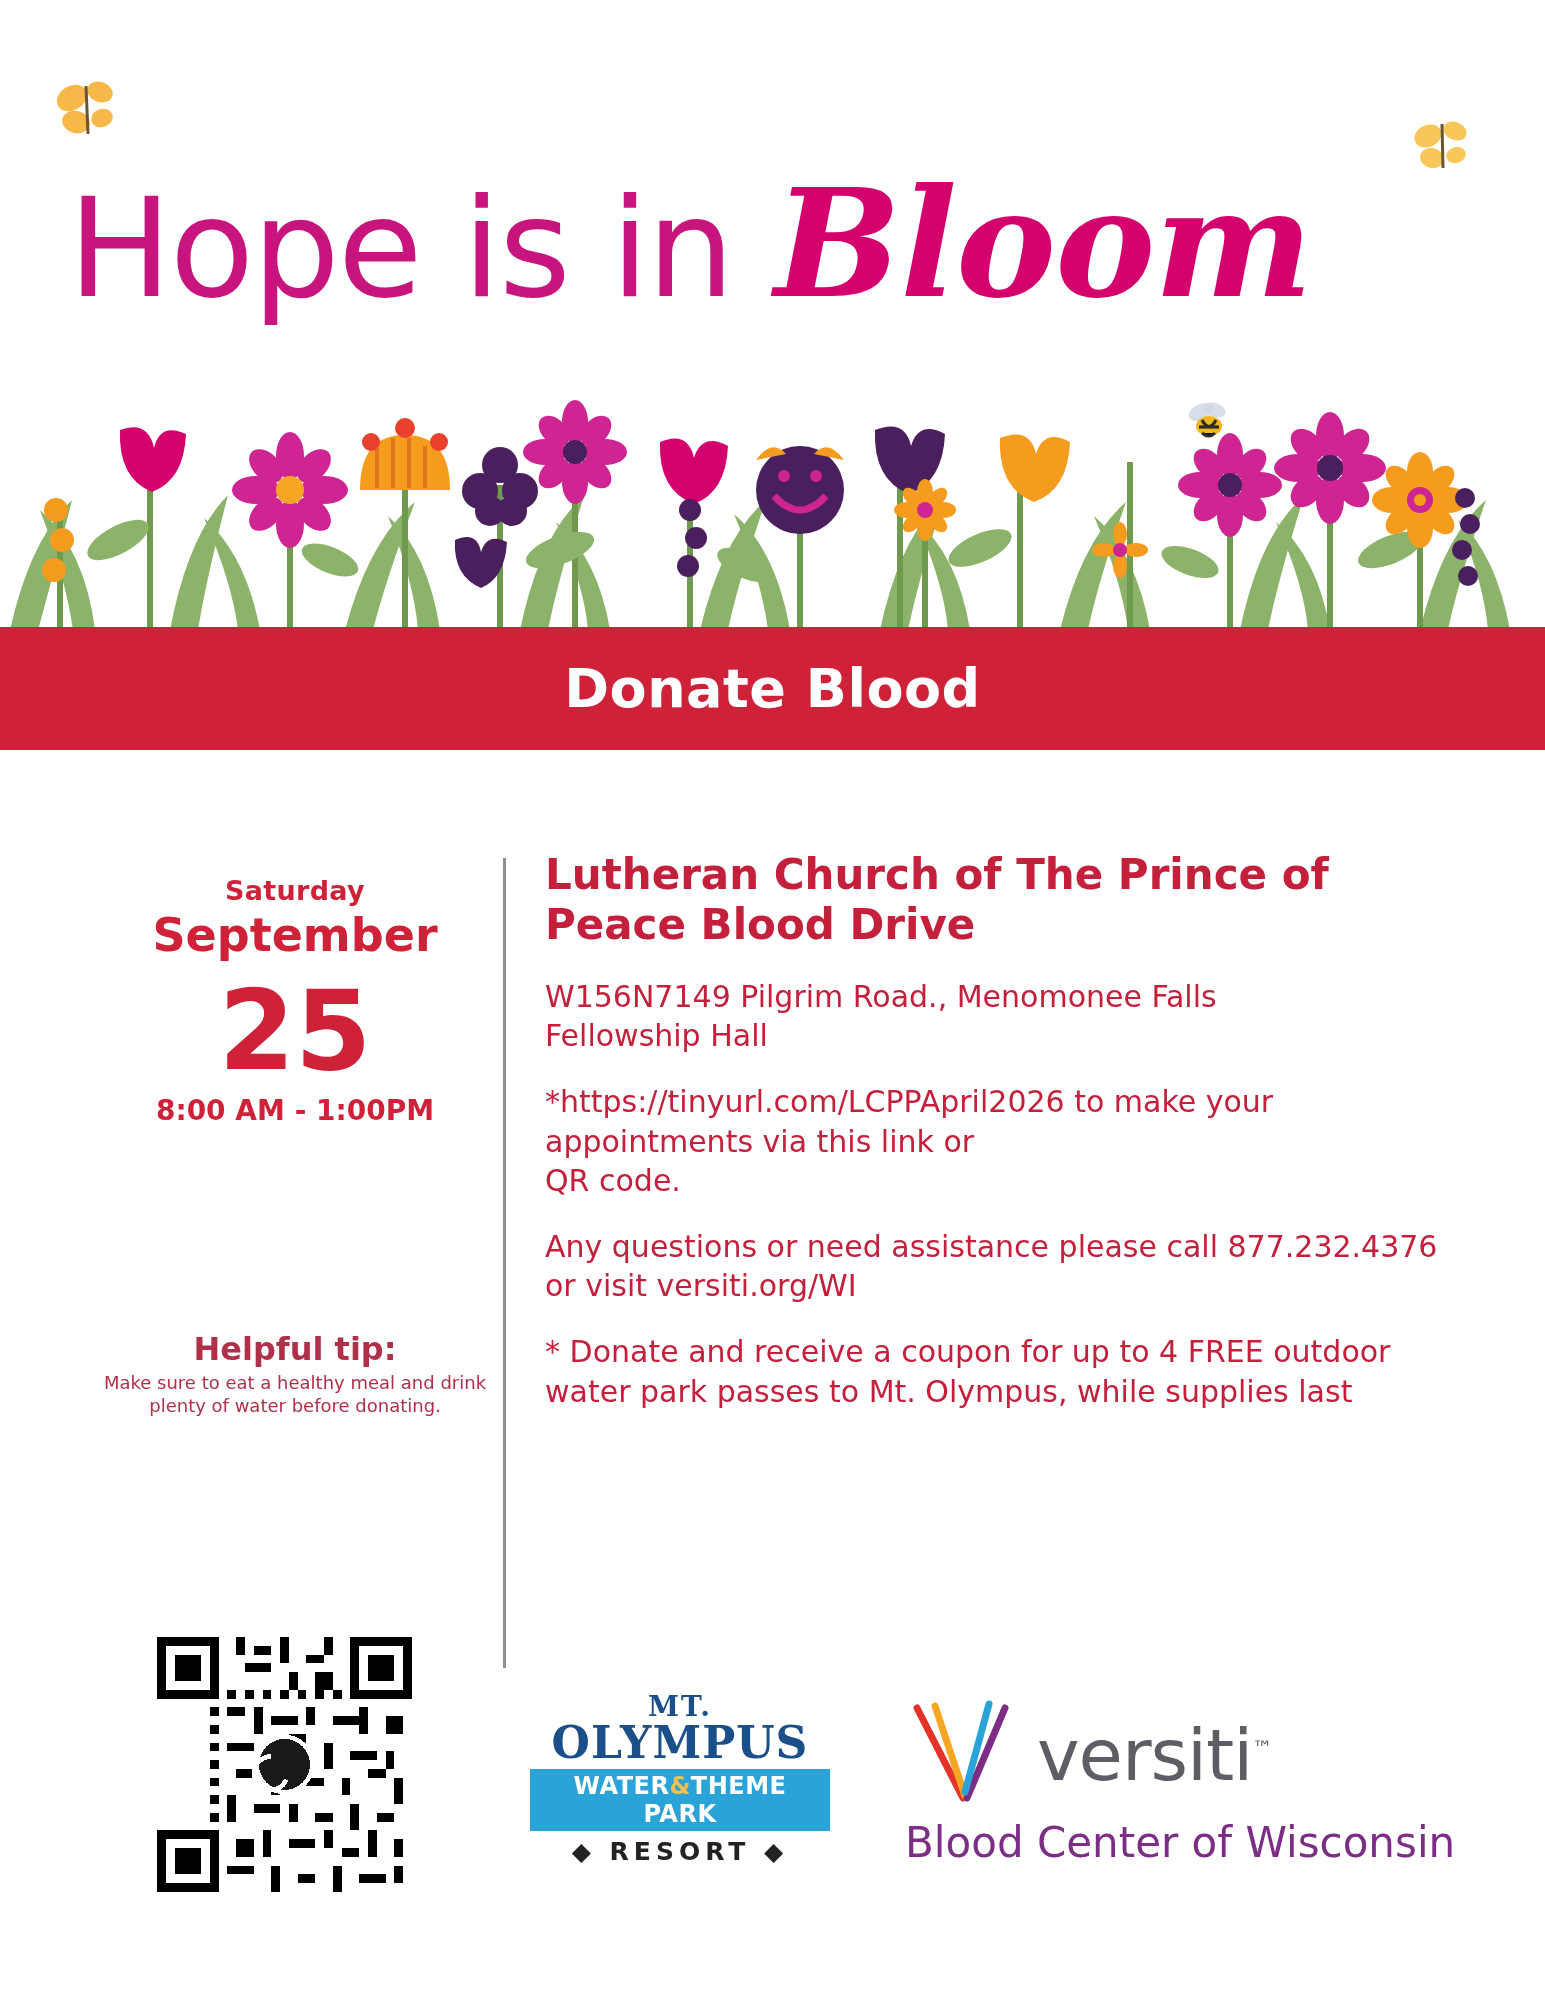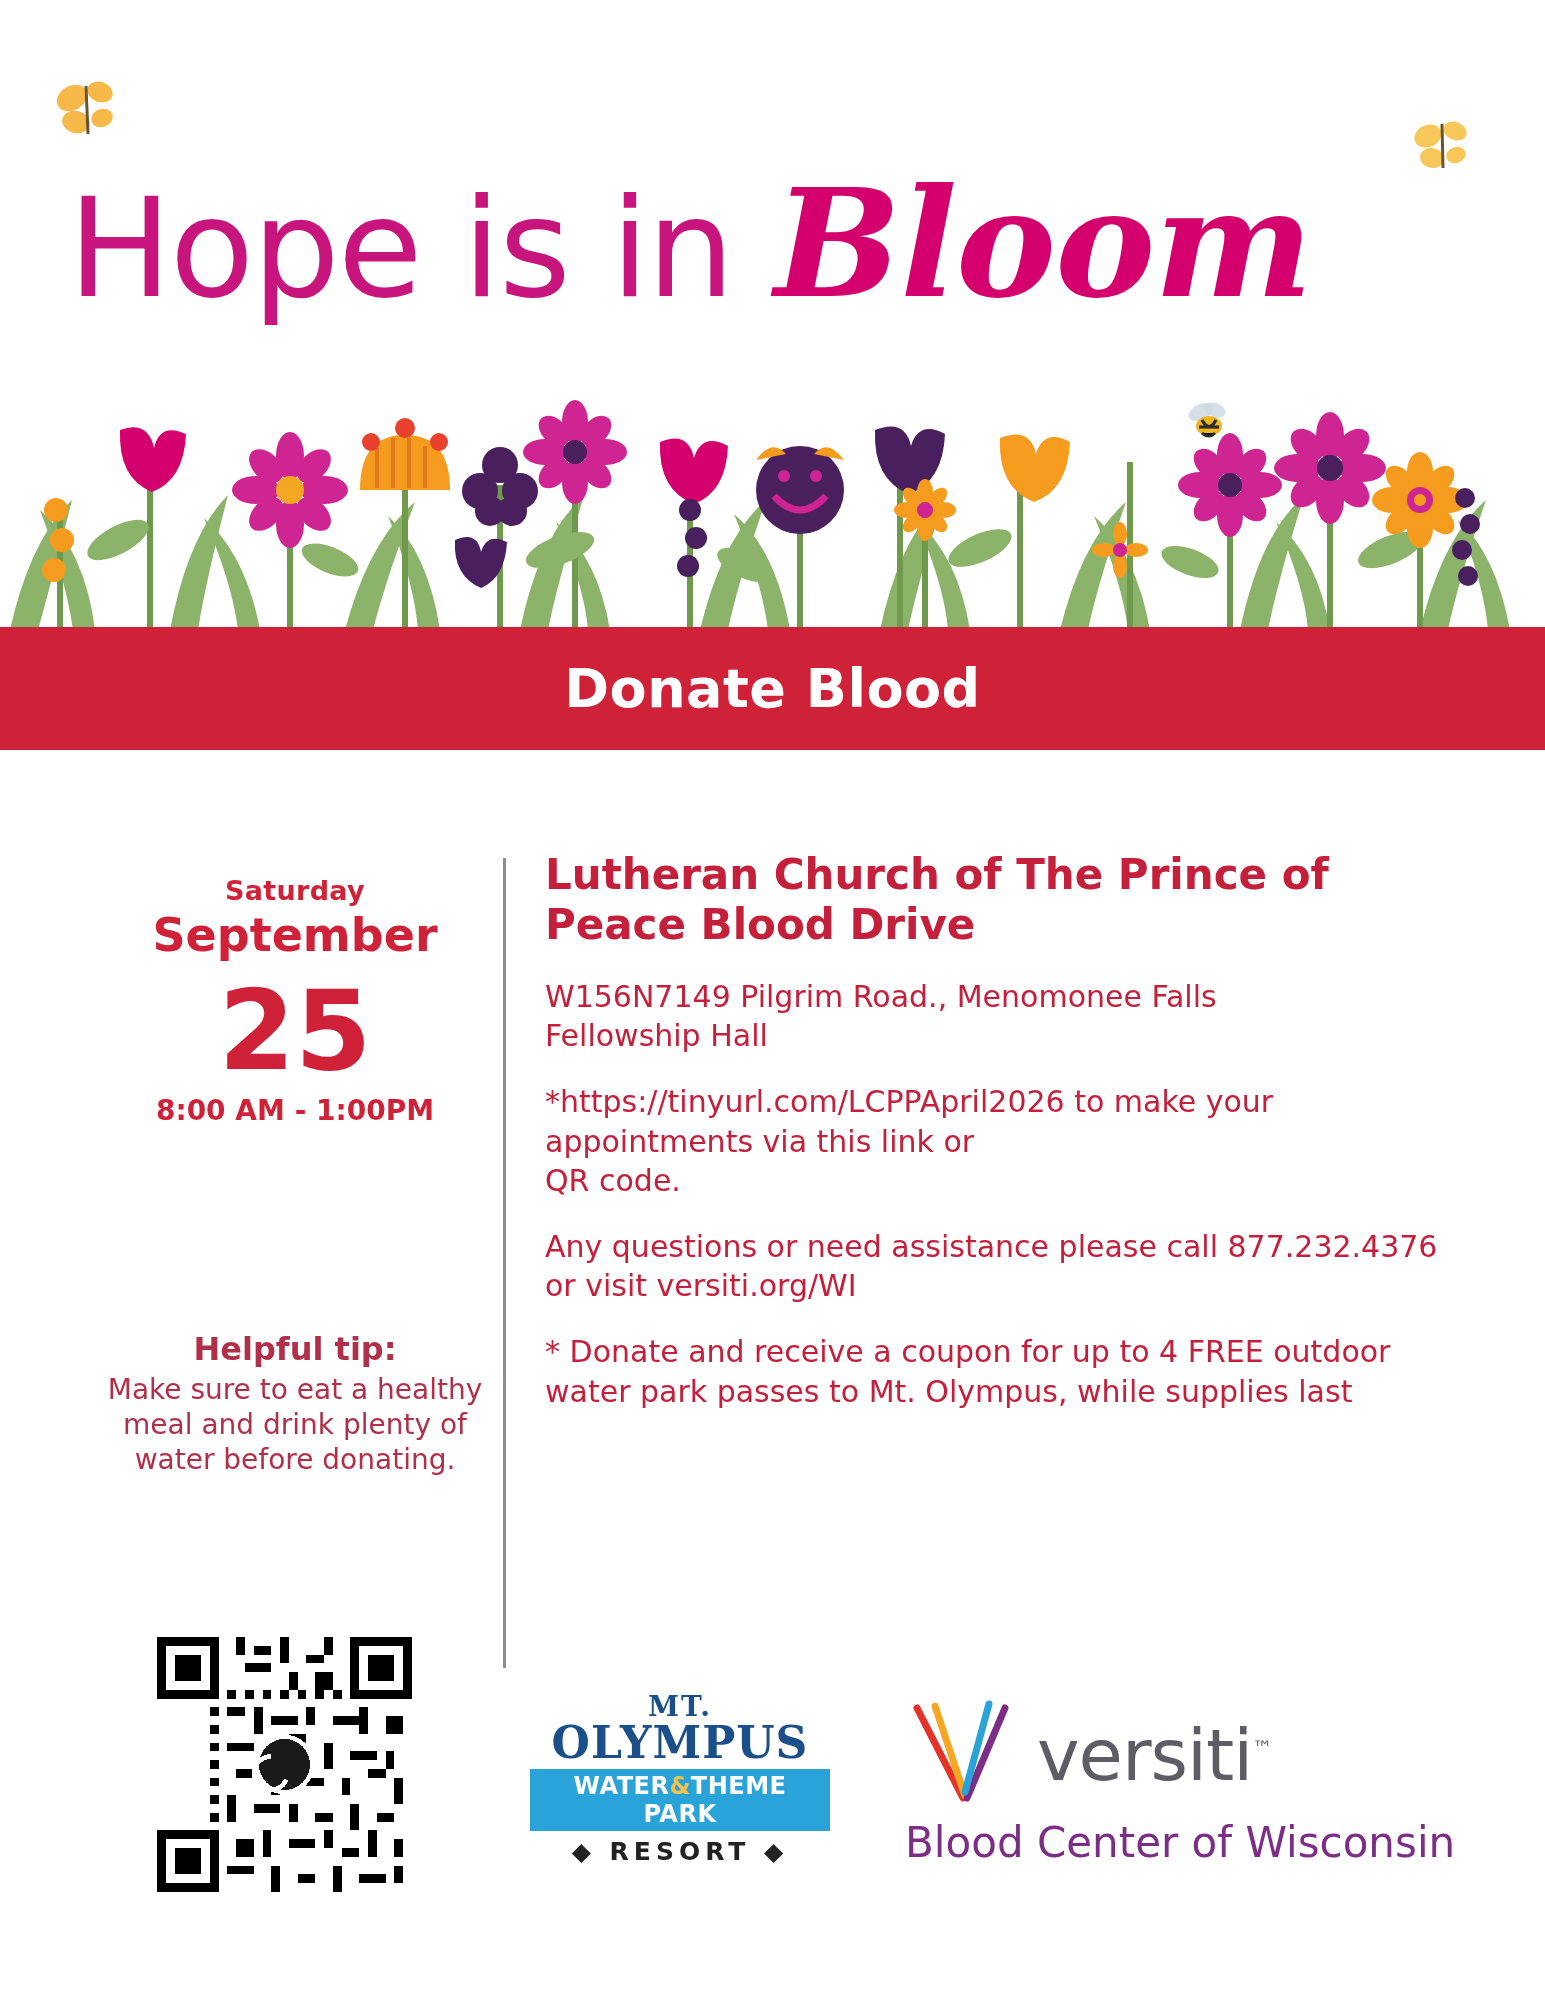--- a/index.html
+++ b/index.html
@@ -127,21 +127,21 @@
     width: 400px;
     text-align: center;
     color: #b0304a;
   }
   .tip-head {
     font-size: 32px;
     font-weight: bold;
     font-family: "DejaVu Sans", sans-serif;
   }
   .tip-body {
-    font-size: 28px;
+    font-size: 18px;
     line-height: 1.25;
     margin-top: 4px;
     font-family: "DejaVu Sans", sans-serif;
   }
 
   .divider {
     position: absolute;
     left: 503px;
     top: 108px;
     width: 3px;

